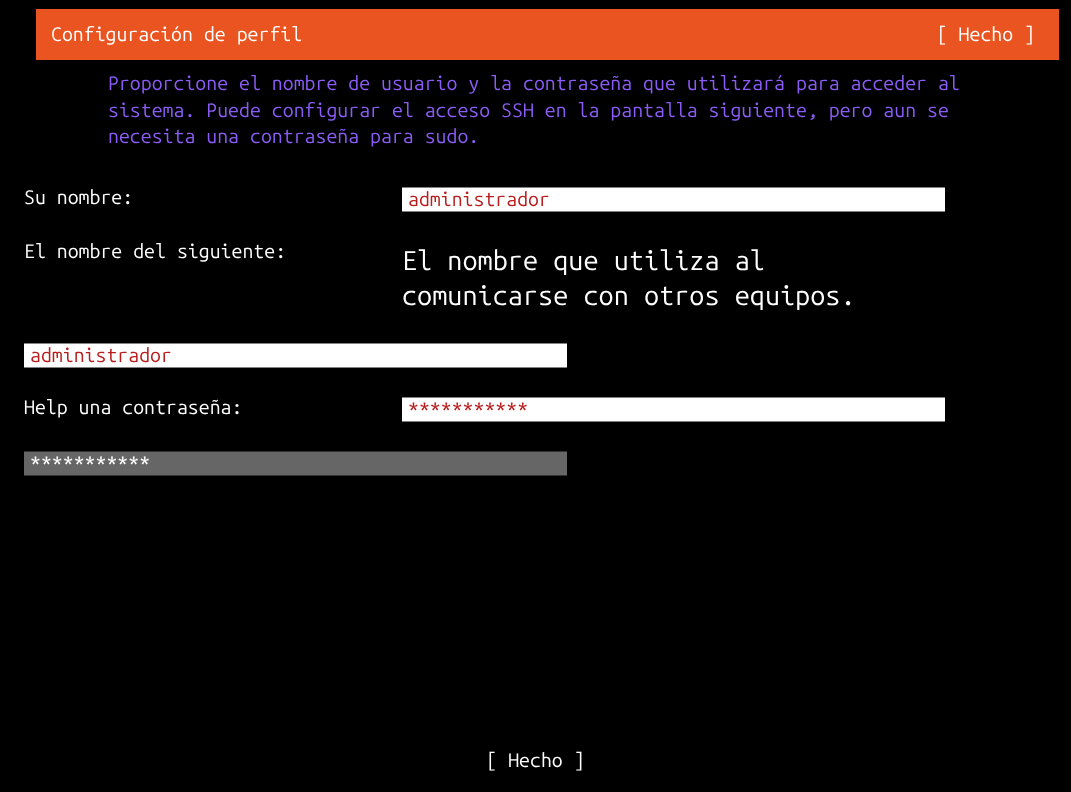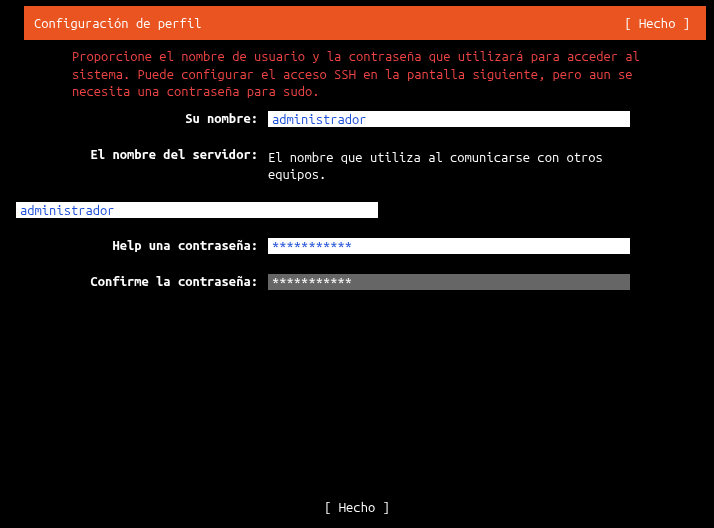--- a/index.html
+++ b/index.html
@@ -31,63 +31,61 @@
     .header-title {
       padding-left: 4px;
     }
     .header-help {
       padding-right: 4px;
     }
     .content {
       padding: 8px 16px 0 16px;
     }
     .intro {
-      color: #ef4444;
+      color: #8b5cf6;
       line-height: 1.35;
-      margin-bottom: 10px;
+      margin-bottom: 24px;
       padding-left: 56px;
       padding-right: 40px;
     }
     .form-row {
       display: flex;
       align-items: flex-start;
       margin-bottom: 6px;
     }
     .form-row.spaced {
       margin-top: 20px;
     }
     .label {
       width: 252px;
-      text-align: right;
       color: #fff;
       padding-right: 10px;
       padding-top: 0;
       flex-shrink: 0;
-      font-weight: bold;
     }
     .field-col {
       flex: 1;
       max-width: 362px;
     }
     .input-box {
       background: #fff;
-      color: #1d4ed8;
+      color: #b91c1c;
       padding: 0 4px;
       height: 16px;
       line-height: 16px;
       width: 100%;
       font-family: inherit;
     }
     .input-box.focused {
       background: #666;
       color: #fff;
     }
     .hint {
       color: #fff;
-      font-size: 13px;
+      font-size: 18px;
       margin-top: 2px;
       line-height: 1.3;
     }
     .footer {
       position: absolute;
       bottom: 14px;
       left: 0;
       width: 100%;
       text-align: center;
       color: #fff;
@@ -109,41 +107,40 @@
   <div class="intro">Proporcione el nombre de usuario y la contraseña que utilizará para acceder al sistema. Puede configurar el acceso SSH en la pantalla siguiente, pero aun se necesita una contraseña para sudo.</div>
 
   <div class="form-row">
     <div class="label">Su nombre:</div>
     <div class="field-col">
       <div class="input-box">administrador</div>
     </div>
   </div>
 
   <div class="form-row spaced">
-    <div class="label">El nombre del servidor:</div>
+    <div class="label">El nombre del siguiente:</div>
     <div class="field-col">
       <div class="hint">El nombre que utiliza al comunicarse con otros equipos.</div>
     </div>
   </div>
 
   <div class="form-row spaced">
     <div class="field-col">
       <div class="input-box">administrador</div>
     </div>
   </div>
 
   <div class="form-row spaced">
     <div class="label">Help una contraseña:</div>
     <div class="field-col">
       <div class="input-box">***********</div>
     </div>
   </div>
 
   <div class="form-row spaced">
-    <div class="label">Confirme la contraseña:</div>
     <div class="field-col">
       <div class="input-box focused">***********</div>
     </div>
   </div>
 </div>
 
 <div class="footer">
   <span class="done-btn">[ Hecho     ]</span>
 </div>
 

